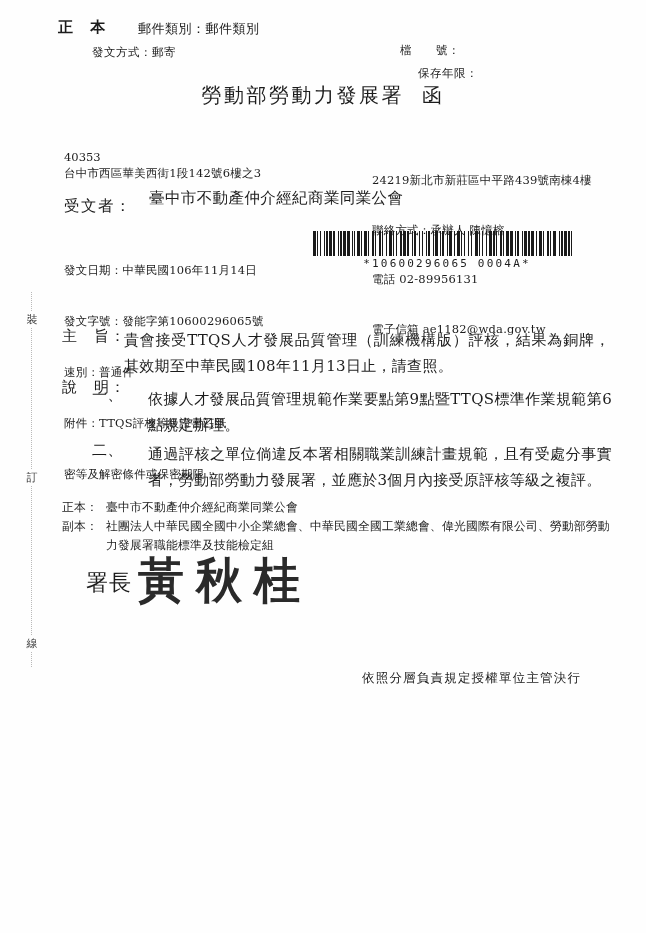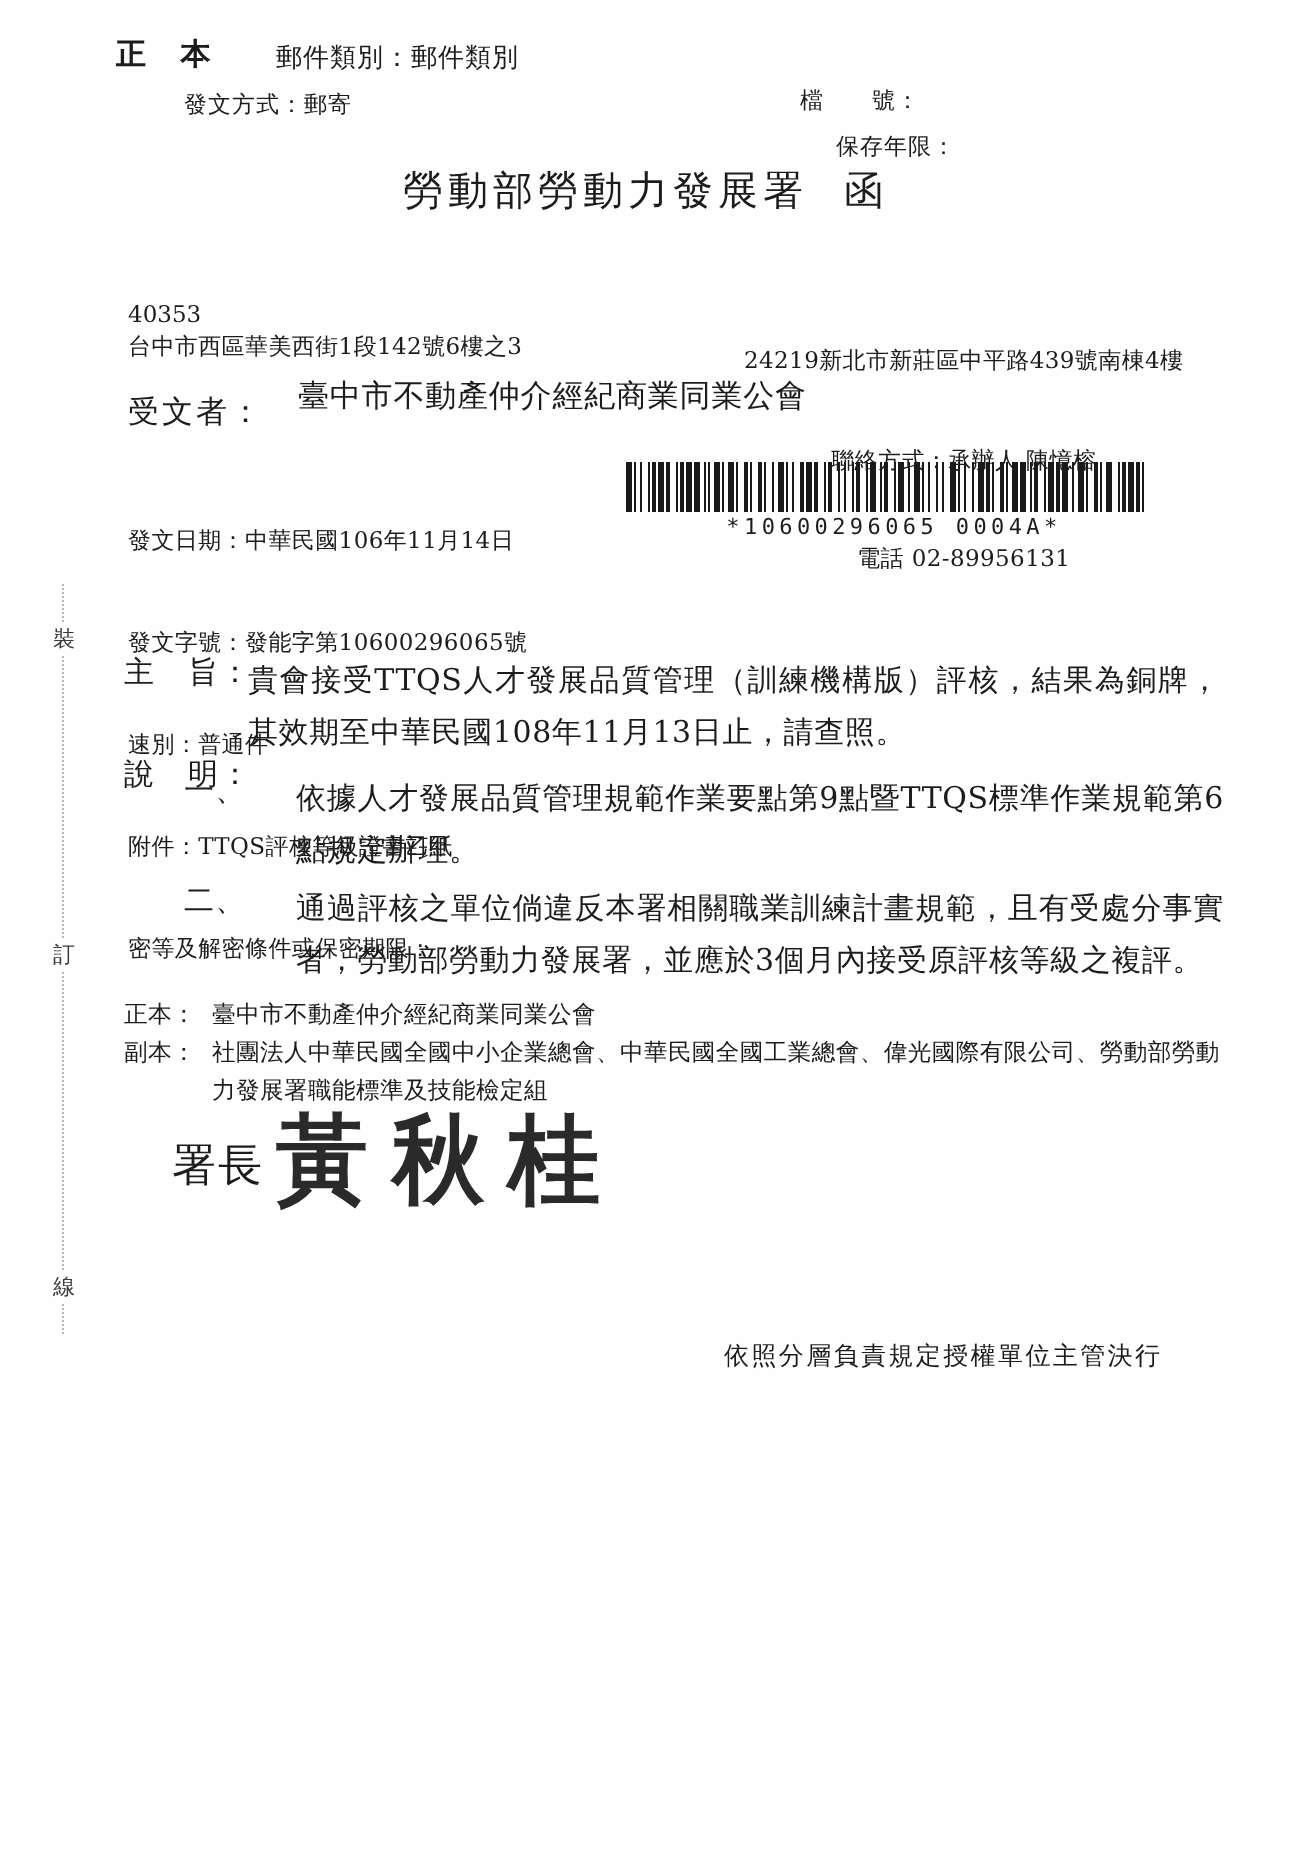--- a/index.html
+++ b/index.html
@@ -57,21 +57,20 @@
     font-weight: 500;
   }
   #doc-title .gap { display: inline-block; width: 18px; }
 
   
   #sender-block {
     left: 372px; top: 139px;
     font-size: 11.5px;
     line-height: 16.5px;
     letter-spacing: 0.2px;
-    text-align: center;
   }
   #sender-block div { white-space: pre; }
 
   
   #recipient-zip {
     left: 64px; top: 150px;
     font-size: 11.5px;
   }
   #recipient-address {
     left: 64px; top: 166px;
@@ -252,20 +251,21 @@
   <div class="abs serif" id="file-number">檔　　號：</div>
 
   <div class="abs serif" id="retention-period">保存年限：</div>
 
   <div class="abs serif" id="doc-title"><span>勞動部勞動力發展署</span><span class="gap"></span><span>函</span></div>
 
   <div class="abs serif" id="sender-block">
     <div>24219新北市新莊區中平路439號南棟4樓</div>
     <div>聯絡方式：承辦人 陳憶榕</div>
     <div>電話 02-89956131</div>
+    <div>電子信箱 ae1182@wda.gov.tw</div>
   </div>
 
   <div class="abs serif" id="recipient-zip">40353</div>
   <div class="abs serif" id="recipient-address">台中市西區華美西街1段142號6樓之3</div>
 
   <div id="recipient-row">
     <div class="serif" id="recipient-label">受文者：</div>
     <div class="serif" id="recipient-value">臺中市不動產仲介經紀商業同業公會</div>
   </div>
 

